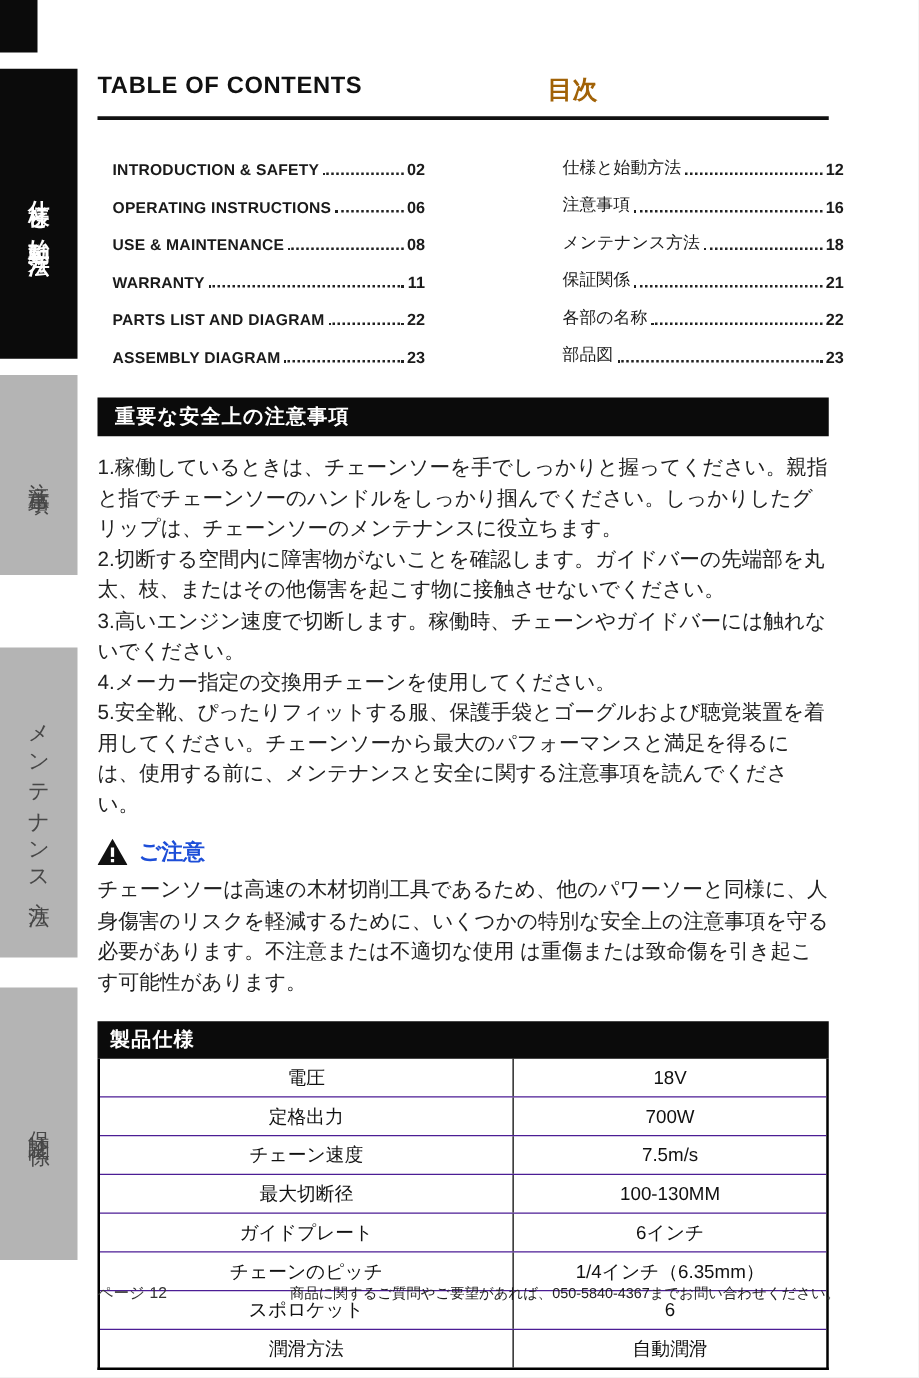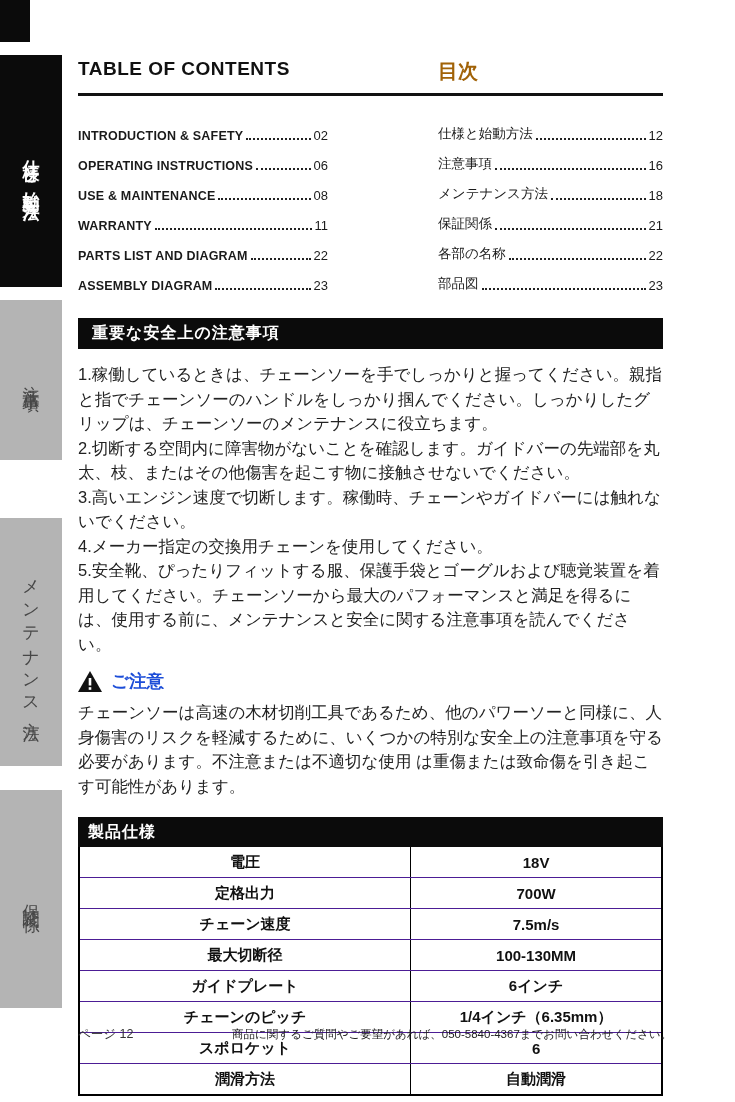--- a/index.html
+++ b/index.html
@@ -41,31 +41,31 @@
   .toc-header { position: relative; height: 30px; }
   .toc-title-en {
     font-size: 19px; font-weight: bold; letter-spacing: 0.5px; color: #111;
   }
   .toc-title-ja {
     position: absolute; left: 360px; top: 0;
     font-size: 20px; font-weight: bold; color: #a16207;
   }
   .toc-rule { height: 3px; background: #111; margin-top: 5px; }
 
-  .toc-cols { position: relative; margin-top: 18px; height: 190px; }
+  .toc-cols { position: relative; margin-top: 18px; height: 190px; margin-left: 12px; }
   .toc-col-en { position: absolute; left: 0; top: 0; width: 250px; }
   .toc-col-ja { position: absolute; left: 360px; top: 0; width: 225px; }
   .toc-row { display: flex; align-items: flex-end; height: 30px; }
   .toc-row .leader {
     flex: 1; border-bottom: 2px dotted #222;
     margin: 0 3px 4px 3px; min-width: 12px;
   }
   .toc-col-en .toc-label { font-size: 12.5px; font-weight: bold; letter-spacing: 0.2px; padding-bottom: 1px; }
   .toc-col-ja .toc-label { font-size: 13.5px; padding-bottom: 1px; }
-  .toc-page { font-size: 13px; font-weight: normal; padding-bottom: 1px; }
+  .toc-page { font-size: 13px; font-weight: bold; padding-bottom: 1px; }
 
   .black-banner {
     margin-top: 14px; height: 31px; background: #0b0b0b;
     color: #ffffff; font-size: 16px; font-weight: bold;
     display: flex; align-items: center; padding-left: 14px;
     letter-spacing: 1px;
   }
 
   .safety-list { margin-top: 13px; font-size: 16.5px; line-height: 24.5px; color: #222; }
   .safety-list p { margin: 0; }
@@ -77,21 +77,21 @@
   .warn-icon { width: 24px; height: 21px; display: block; }
 
   .caution-body { margin-top: 7px; font-size: 16.5px; line-height: 24.5px; color: #222; }
 
   .spec { margin-top: 19px; }
   .spec-title {
     height: 30px; background: #0b0b0b; color: #fff;
     font-size: 16px; font-weight: bold; letter-spacing: 1px;
     display: flex; align-items: center; padding-left: 10px;
   }
-  .spec-table { border: 2px solid #000; border-top: none; font-weight: bold; }
+  .spec-table { border: 2px solid #000; border-top: none; }
   .spec-row { display: grid; grid-template-columns: 57% 43%; }
   .spec-row + .spec-row { border-top: 1px solid #4c1d95; }
   .spec-cell {
     height: 30px; display: flex; align-items: center; justify-content: center;
     font-size: 15px; color: #111;
   }
   .spec-cell.name { border-right: 1px solid #000; }
 
   .footer {
     position: absolute; left: 78px; top: 1026px; width: 594px;

